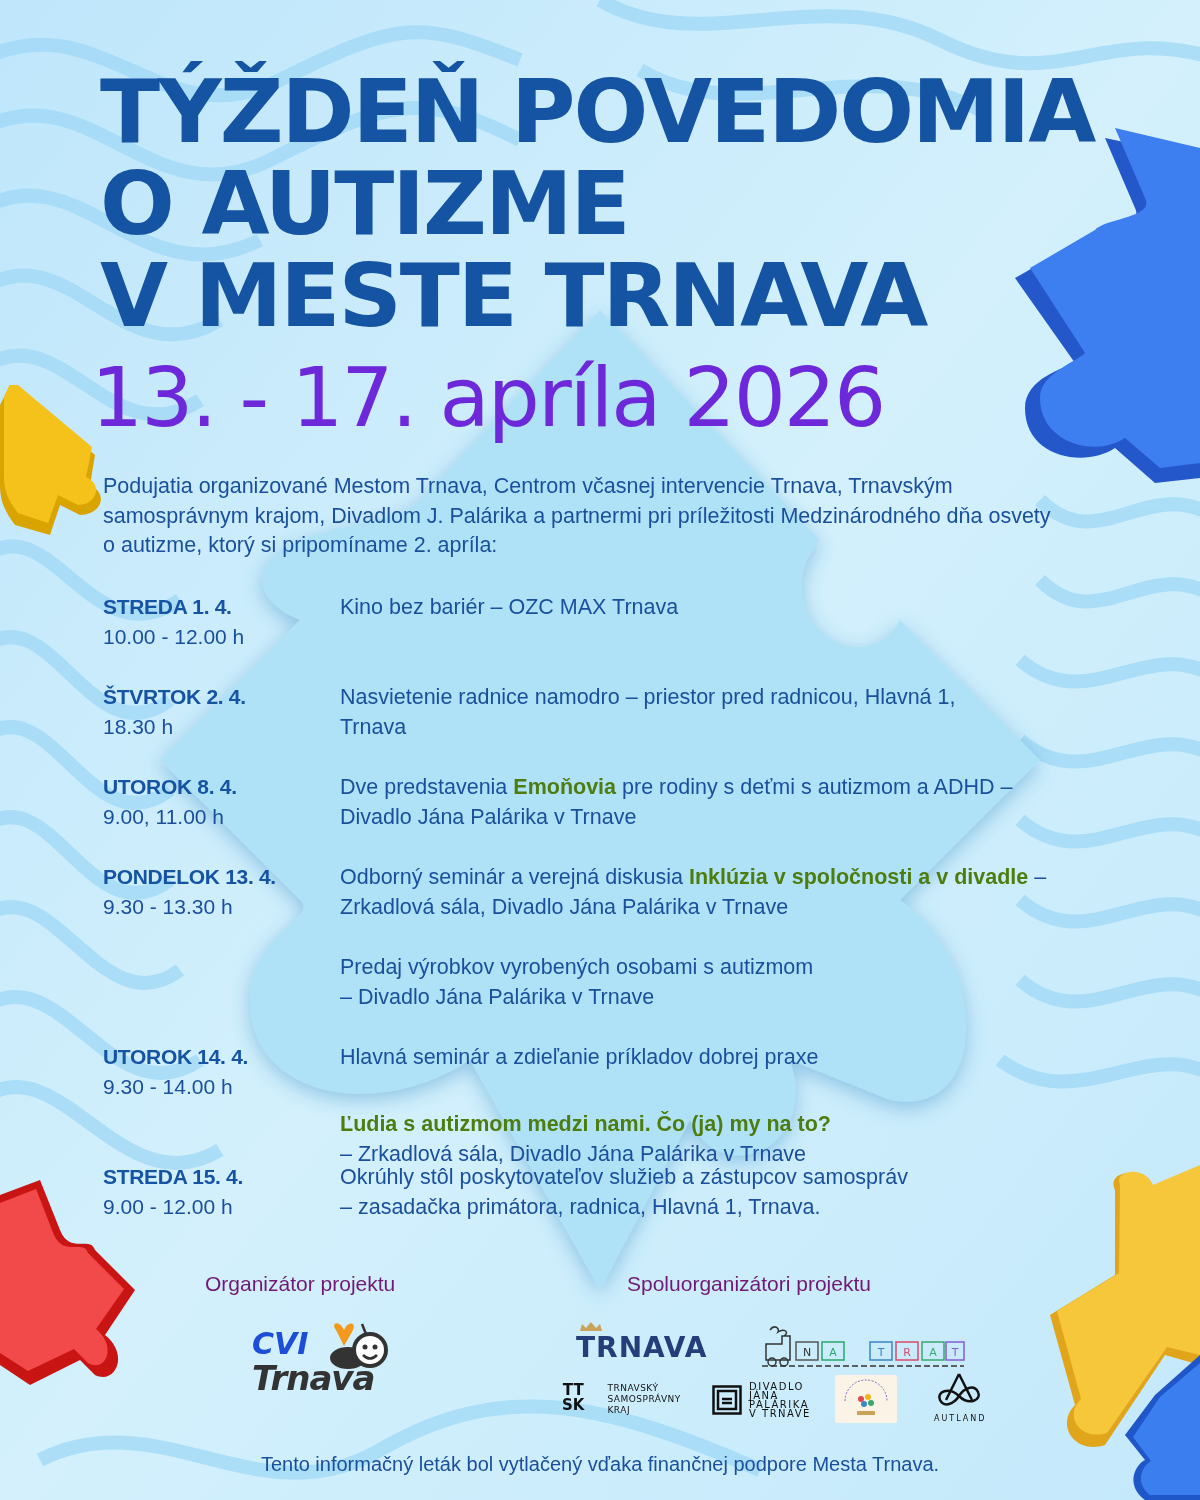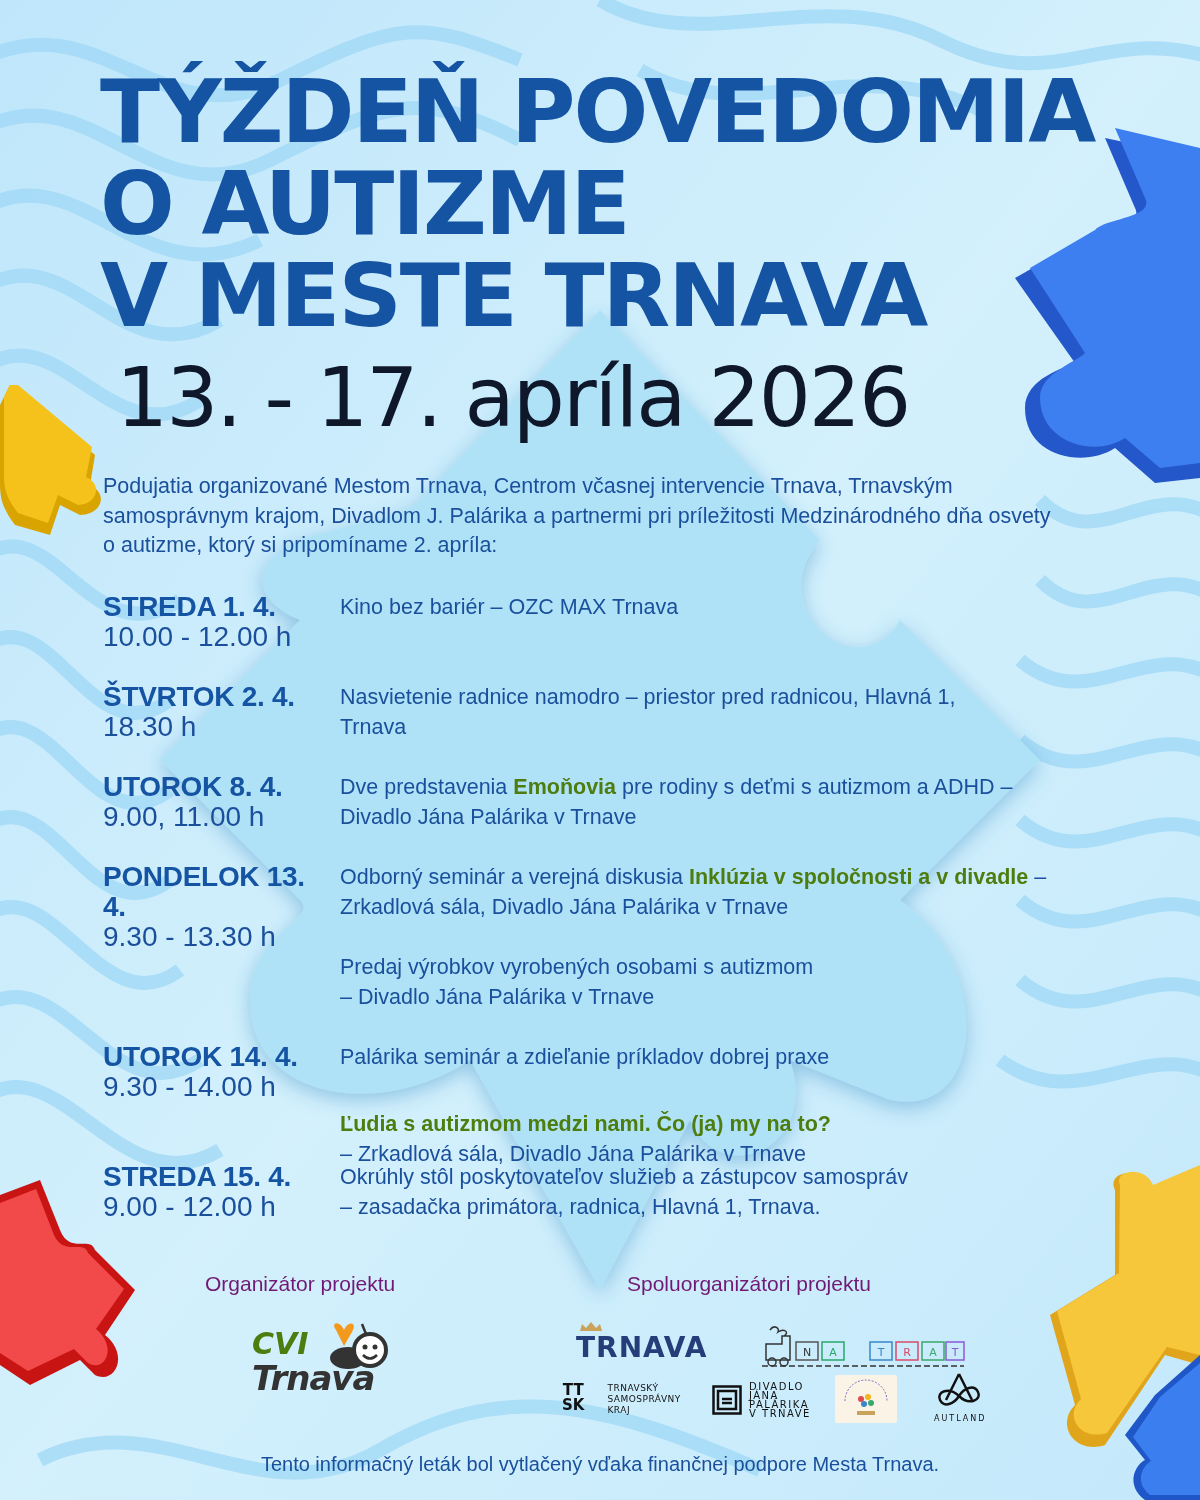--- a/index.html
+++ b/index.html
@@ -14,50 +14,50 @@
   .bg svg { width: 100%; height: 100%; display: block; }
 
   .title {
     position: absolute; left: 100px; top: 66px; z-index: 3;
     font-family: "DejaVu Sans", sans-serif; font-weight: bold;
     font-size: 88px; line-height: 92px; letter-spacing: -2px;
     color: #1553a3;
   }
   .title .line { display: block; white-space: nowrap; }
   .date {
-    position: absolute; left: 116px; top: 350px; z-index: 3;
+    position: absolute; left: 91px; top: 350px; z-index: 3;
     font-family: "DejaVu Sans", sans-serif; font-weight: normal;
-    font-size: 82px; letter-spacing: -2px; color: #0f172a; white-space: nowrap;
+    font-size: 82px; letter-spacing: -2px; color: #6d28d9; white-space: nowrap;
   }
   .intro {
     position: absolute; left: 103px; top: 472px; width: 960px; z-index: 3;
     font-size: 21.5px; line-height: 29.5px; color: #1a4f9c;
   }
   .events { position: absolute; left: 103px; top: 592px; z-index: 3; width: 960px; }
   .event { position: absolute; left: 0; width: 960px; }
-  .event .when { position: absolute; left: 0; width: 230px; font-size: 28px; line-height: 30px; }
+  .event .when { position: absolute; left: 0; width: 230px; font-size: 21px; line-height: 30px; }
   .event .day { font-weight: bold; display: block; color: #1553a3; letter-spacing: -0.3px; }
   .event .time { display: block; }
   .event .what { position: absolute; left: 237px; width: 720px; font-size: 21.5px; line-height: 30px; }
   .event .what b { font-weight: bold; color: #4d7c0f; margin-top: 37px; }
 
   .organizer-label, .coorg-label {
     position: absolute; top: 1272px; font-size: 21px; z-index: 3; color: #701a75;
   }
   .organizer-label { left: 205px; }
   .coorg-label { left: 627px; }
 
   .footer {
     position: absolute; left: 0; right: 0; top: 1453px; text-align: center;
     font-size: 20px; z-index: 3; color: #1a4f9c;
   }
 
   .logo { position: absolute; z-index: 3; }
   .logo-cvi { left: 248px; top: 1322px; width: 150px; height: 92px; }
-  .cvi-text { position: absolute; left: 4px; top: 4px; font-family: "DejaVu Sans", sans-serif; font-style: italic; font-weight: bold; font-size: 30px; color: #4d7c0f; }
+  .cvi-text { position: absolute; left: 4px; top: 4px; font-family: "DejaVu Sans", sans-serif; font-style: italic; font-weight: bold; font-size: 30px; color: #1d4ed8; }
   .trnava-text { position: absolute; left: 4px; top: 36px; font-family: "DejaVu Sans", sans-serif; font-style: italic; font-weight: bold; font-size: 34px; color: #333; letter-spacing: -1px; }
   .bee { position: absolute; left: 78px; top: 0; width: 66px; height: 56px; }
 
   .logo-trnava { left: 576px; top: 1322px; }
   .logo-trnava .crown { display:block; width: 22px; height: 9px; margin-left: 4px; }
   .logo-trnava .word { font-family: "DejaVu Sans", sans-serif; font-weight: bold; font-size: 28px; color: #243e7a; letter-spacing: 1px; }
 
   .logo-natrati { left: 760px; top: 1322px; width: 205px; height: 48px; }
 
   .logo-ttsk { left: 562px; top: 1383px; display: flex; align-items: flex-start; gap: 6px; }
@@ -214,21 +214,21 @@
       <span style="display:block">– Divadlo Jána Palárika v Trnave</span>
     </div>
   </div>
 
   <div class="event" style="top:450px;">
     <div class="when">
       <span class="day">UTOROK 14. 4.</span>
       <span class="time">9.30 - 14.00 h</span>
     </div>
     <div class="what">
-      <span style="display:block">Palárika seminár a zdieľanie príkladov dobrej praxe</span>
+      <span style="display:block">Hlavná seminár a zdieľanie príkladov dobrej praxe</span>
       <b style="display:block">Ľudia s autizmom medzi nami. Čo (ja) my na to?</b>
       <span style="display:block">– Zrkadlová sála, Divadlo Jána Palárika v Trnave</span>
     </div>
   </div>
 
   <div class="event" style="top:570px;">
     <div class="when">
       <span class="day">STREDA 15. 4.</span>
       <span class="time">9.00 - 12.00 h</span>
     </div>

